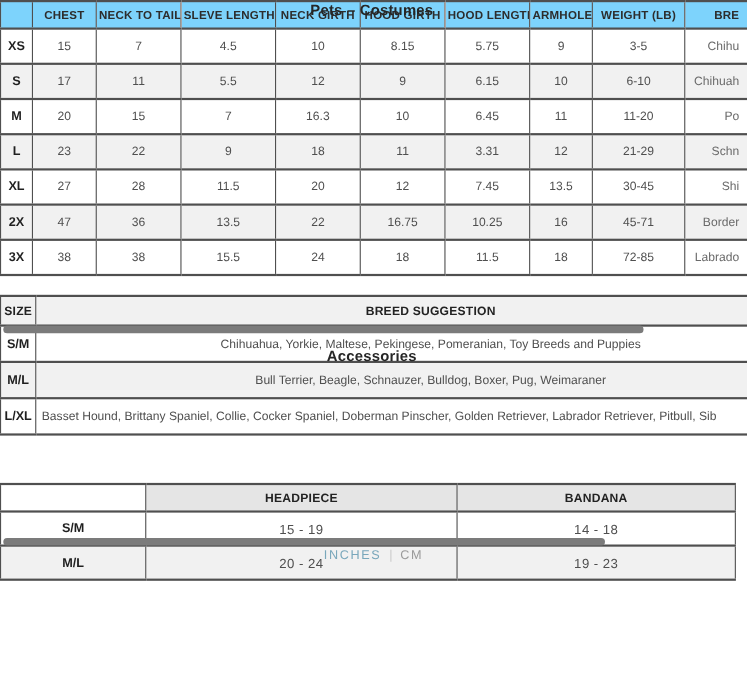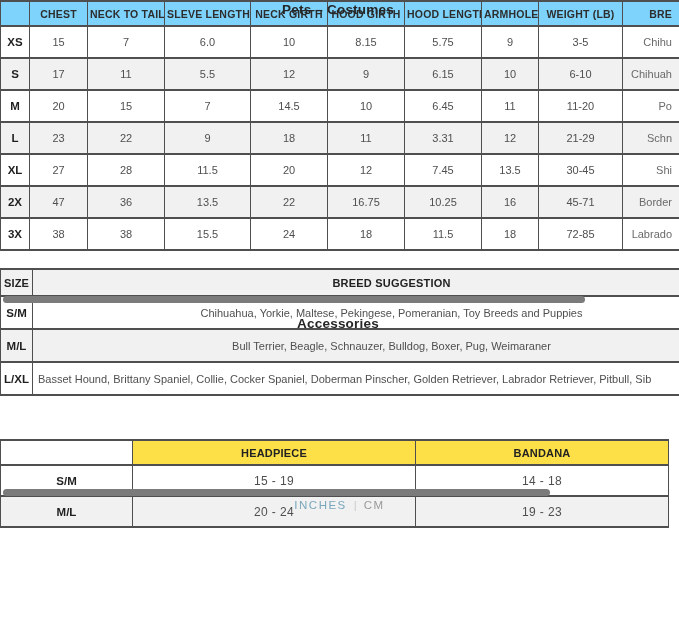--- a/index.html
+++ b/index.html
@@ -59,21 +59,21 @@
   #unit-toggle {
     position: absolute; top: 499px; left: 0; width: 679px;
     text-align: center; font-size: 11.5px; letter-spacing: 1.5px;
   }
   #unit-inches { color: #79a7bb; cursor: pointer; }
   #unit-divider { color: #cccccc; margin: 0 7px; letter-spacing: 0; }
   #unit-cm { color: #9a9a9a; cursor: pointer; }
 
   
   #headwear-table { width: 668px; }
-  #headwear-table th { height: 23px; font-size: 11px; background: #fde047; color: #222; letter-spacing: .2px; }
+  #headwear-table th { height: 23px; font-size: 11px; background: #e5e5e5; color: #222; letter-spacing: .2px; }
   #headwear-table th.corner { background: #ffffff; }
   #headwear-table td { height: 29px; font-size: 12px; color: #4f4f4f; letter-spacing: .4px; }
   #headwear-table td.size-cell { font-weight: bold; font-size: 11.5px; color: #1f1f1f; letter-spacing: 0; }
   #headwear-table tbody tr:nth-child(2) td { background: #f1f1f1; }
 </style>
 </head>
 <body>
 
 <div id="costumes-title" class="section-title">Pets – Costumes</div>
 
@@ -103,21 +103,21 @@
         <th>ARMHOLE</th>
         <th>WEIGHT (LB)</th>
         <th class="breed-head">BRE</th>
       </tr>
     </thead>
     <tbody>
       <tr>
         <td class="size-cell">XS</td>
         <td>15</td>
         <td>7</td>
-        <td>6.0</td>
+        <td>4.5</td>
         <td>10</td>
         <td>8.15</td>
         <td>5.75</td>
         <td>9</td>
         <td>3-5</td>
         <td class="breed-cell">Chihu</td>
       </tr>
       <tr>
         <td class="size-cell">S</td>
         <td>17</td>
@@ -128,21 +128,21 @@
         <td>6.15</td>
         <td>10</td>
         <td>6-10</td>
         <td class="breed-cell">Chihuah</td>
       </tr>
       <tr>
         <td class="size-cell">M</td>
         <td>20</td>
         <td>15</td>
         <td>7</td>
-        <td>14.5</td>
+        <td>16.3</td>
         <td>10</td>
         <td>6.45</td>
         <td>11</td>
         <td>11-20</td>
         <td class="breed-cell">Po</td>
       </tr>
       <tr>
         <td class="size-cell">L</td>
         <td>23</td>
         <td>22</td>

